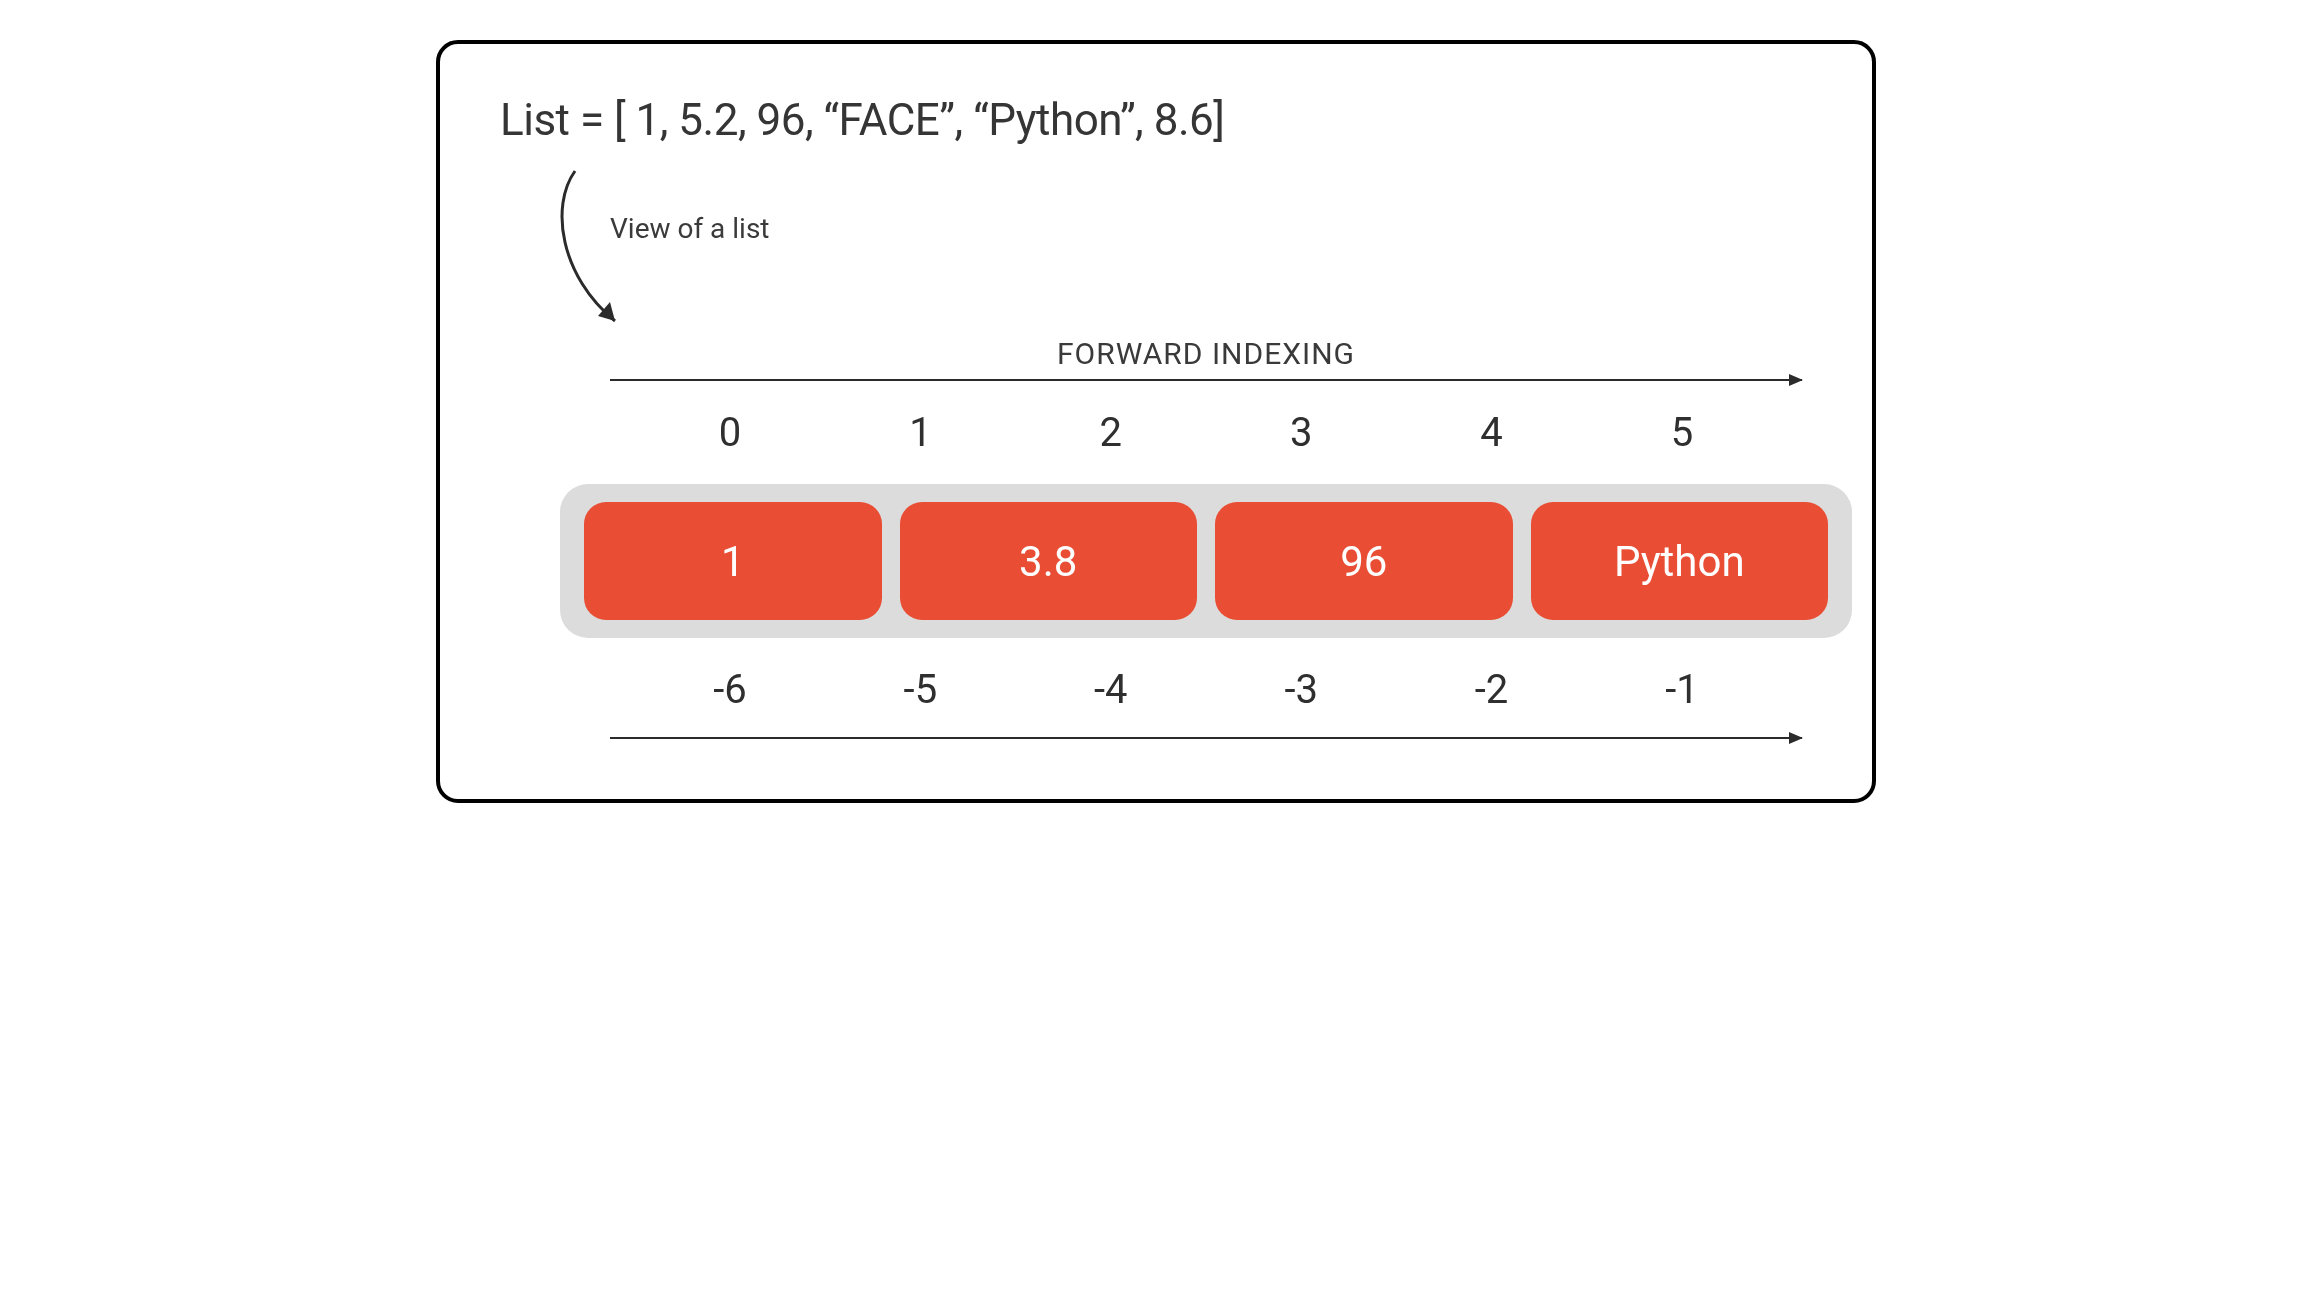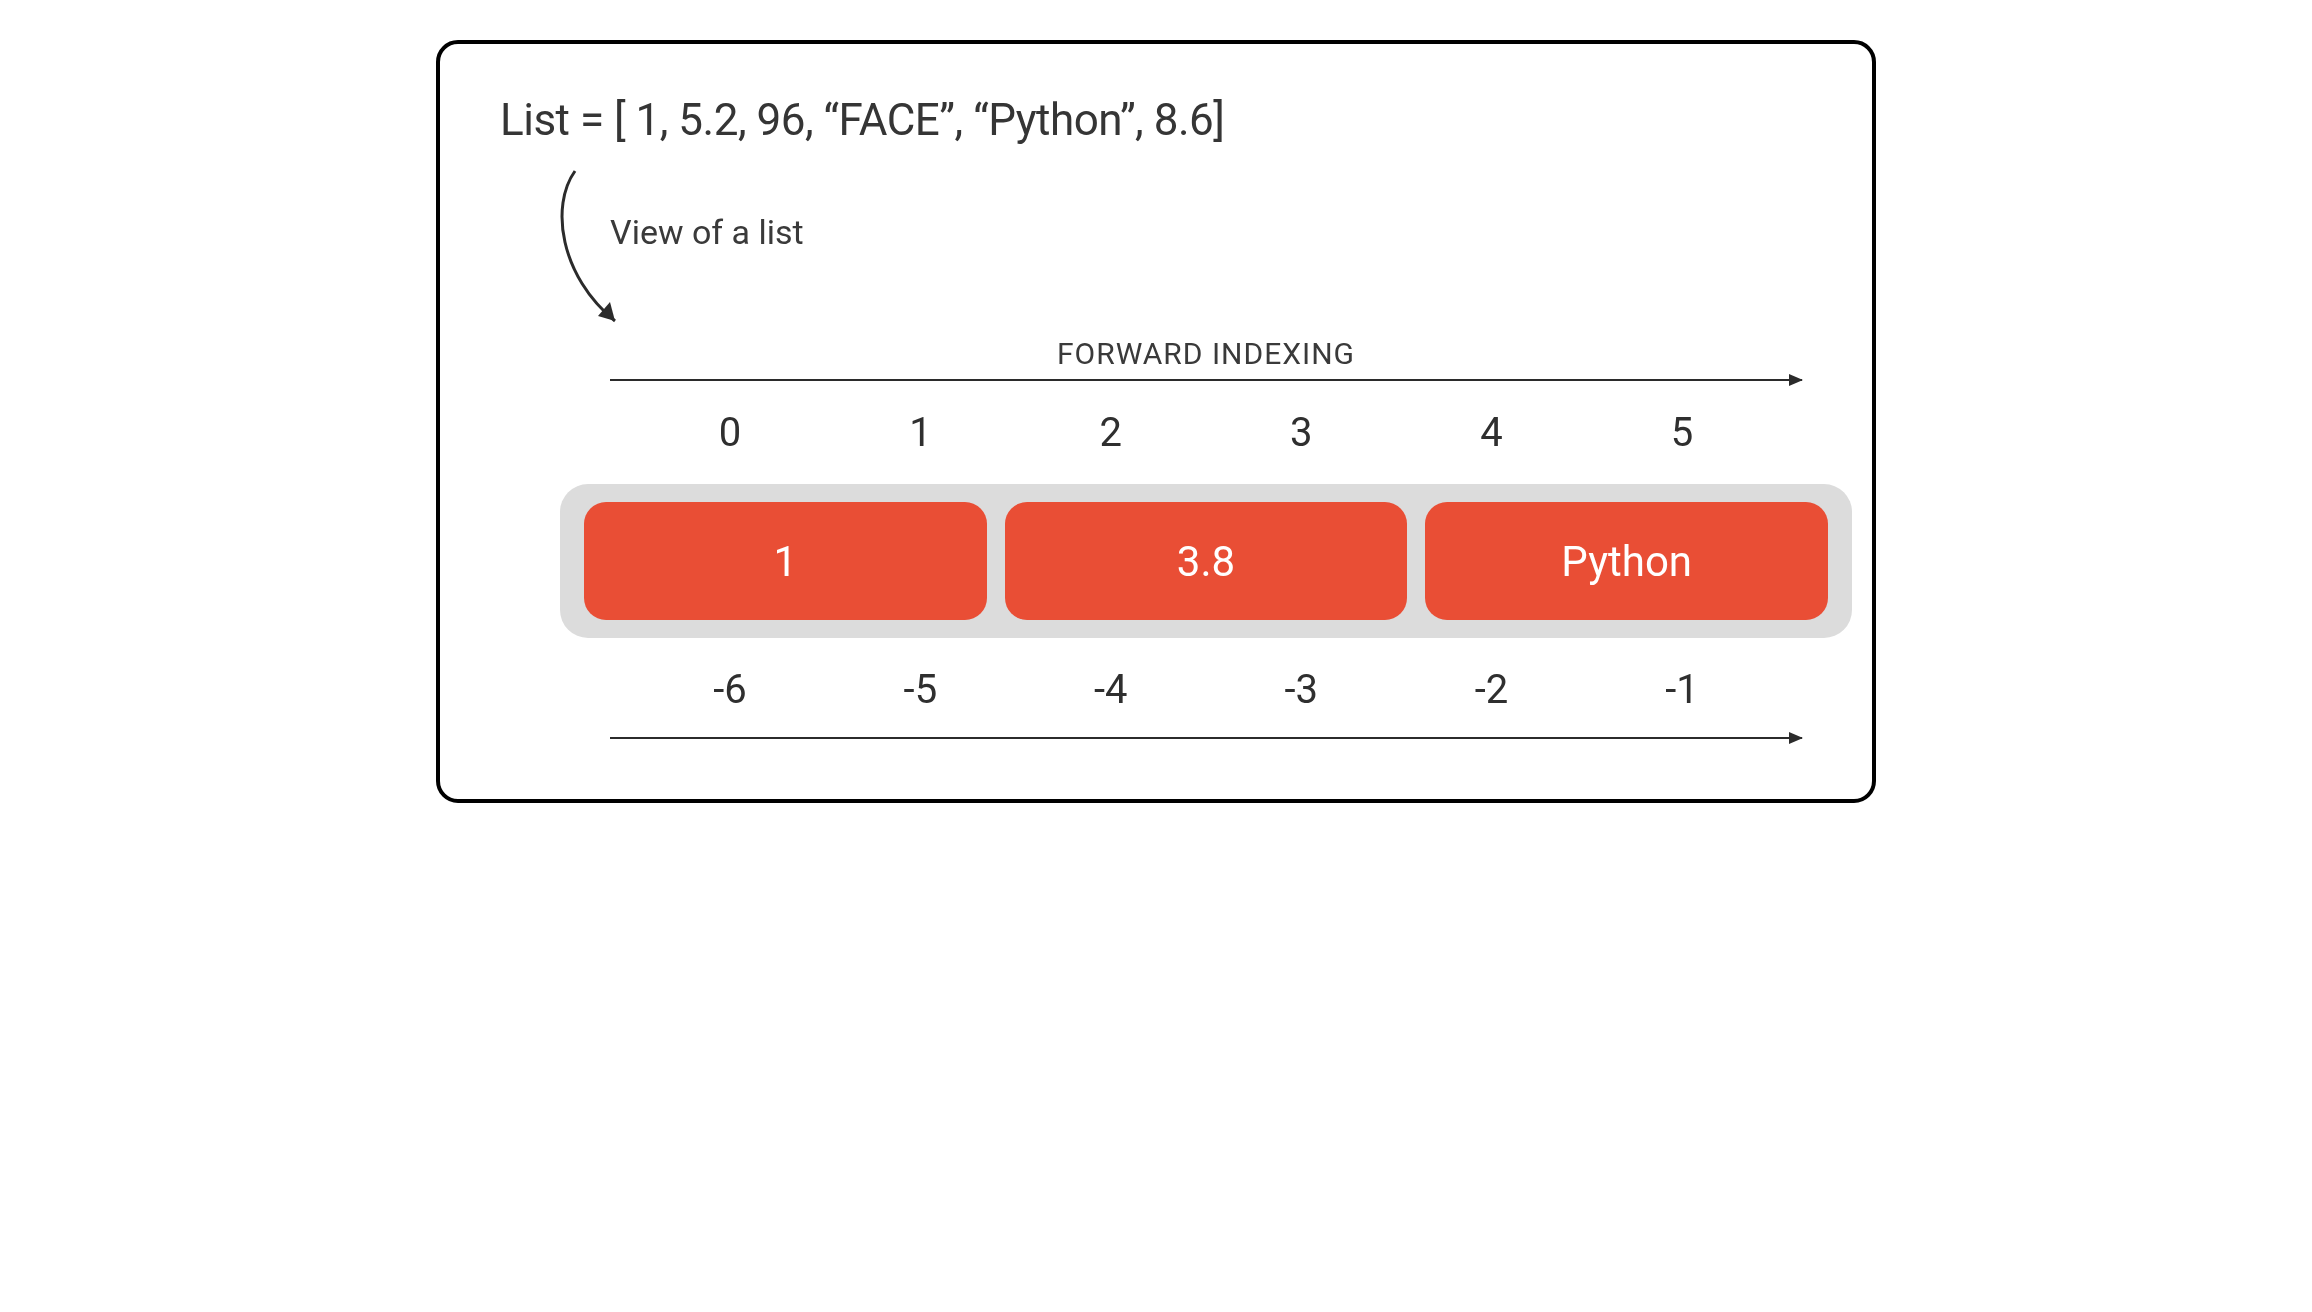--- a/index.html
+++ b/index.html
@@ -33,21 +33,21 @@
   }
   .arrow-svg {
     position: absolute;
     left: 0;
     top: 0;
   }
   .arrow-label {
     position: absolute;
     left: 80px;
     top: 46px;
-    font-size: 34px;
+    font-size: 28px;
     color: #3a3a3a;
     text-align: right;
   }
   .section-row {
     display: flex;
     flex-direction: column;
     align-items: stretch;
     margin-left: 110px;
     margin-right: 10px;
   }
@@ -138,20 +138,21 @@
       <div class="index-cell">1</div>
       <div class="index-cell">2</div>
       <div class="index-cell">3</div>
       <div class="index-cell">4</div>
       <div class="index-cell">5</div>
     </div>
 
     <div class="list-container">
       <div class="list-cell">1</div>
       <div class="list-cell">3.8</div>
+      <div class="list-cell">96</div>
       <div class="list-cell">Python</div>
     </div>
 
     <div class="index-row bottom">
       <div class="index-cell">-6</div>
       <div class="index-cell">-5</div>
       <div class="index-cell">-4</div>
       <div class="index-cell">-3</div>
       <div class="index-cell">-2</div>
       <div class="index-cell">-1</div>

